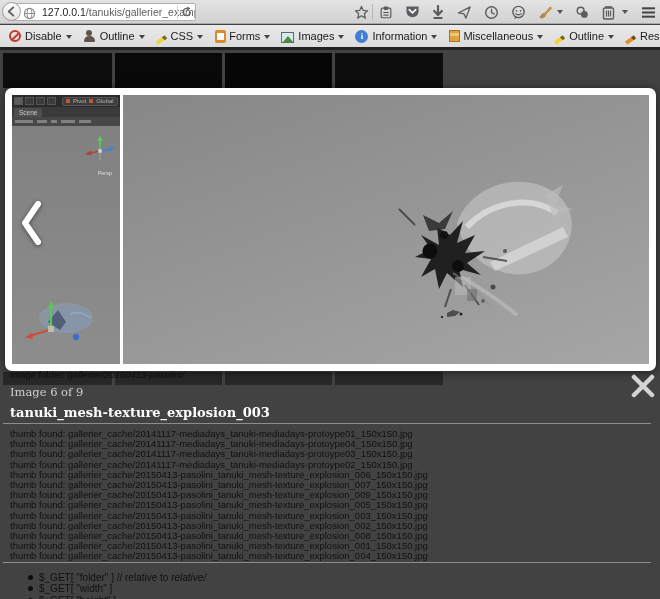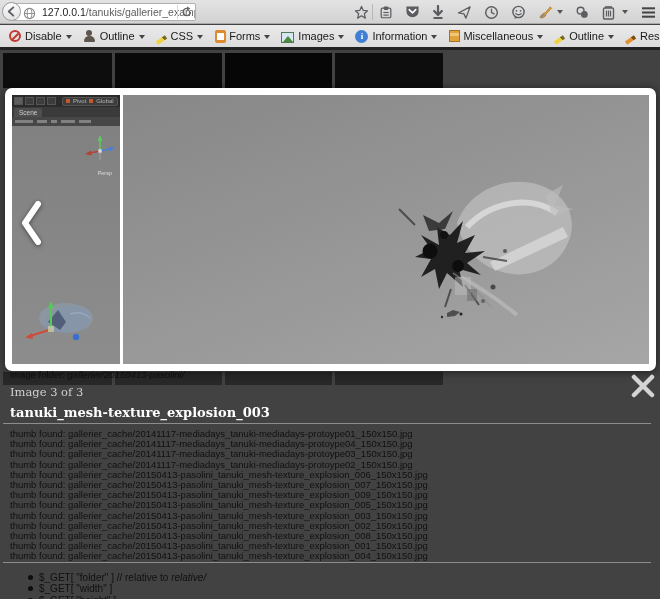--- a/index.html
+++ b/index.html
@@ -403,17 +403,17 @@
       </svg>
     </div>
 
     <svg id="prev-arrow" width="28" height="48" viewBox="0 0 28 48">
       <polyline points="20,5 7,24 20,43" fill="none" stroke="#ffffff" stroke-width="6" stroke-linecap="round" stroke-linejoin="round"></polyline>
     </svg>
   </div>
 </div>
 
 <div id="caption-title">tanuki_mesh-texture_explosion_003</div>
-<div id="caption-counter">Image 3 of 3</div>
+<div id="caption-counter">Image 6 of 9</div>
 <svg id="close-btn" width="26" height="24" viewBox="0 0 26 24">
   <line x1="4" y1="3" x2="22" y2="21" stroke="#d4d4d4" stroke-width="4.5" stroke-linecap="round"></line>
   <line x1="22" y1="3" x2="4" y2="21" stroke="#d4d4d4" stroke-width="4.5" stroke-linecap="round"></line>
 </svg>
 
 </body></html>

